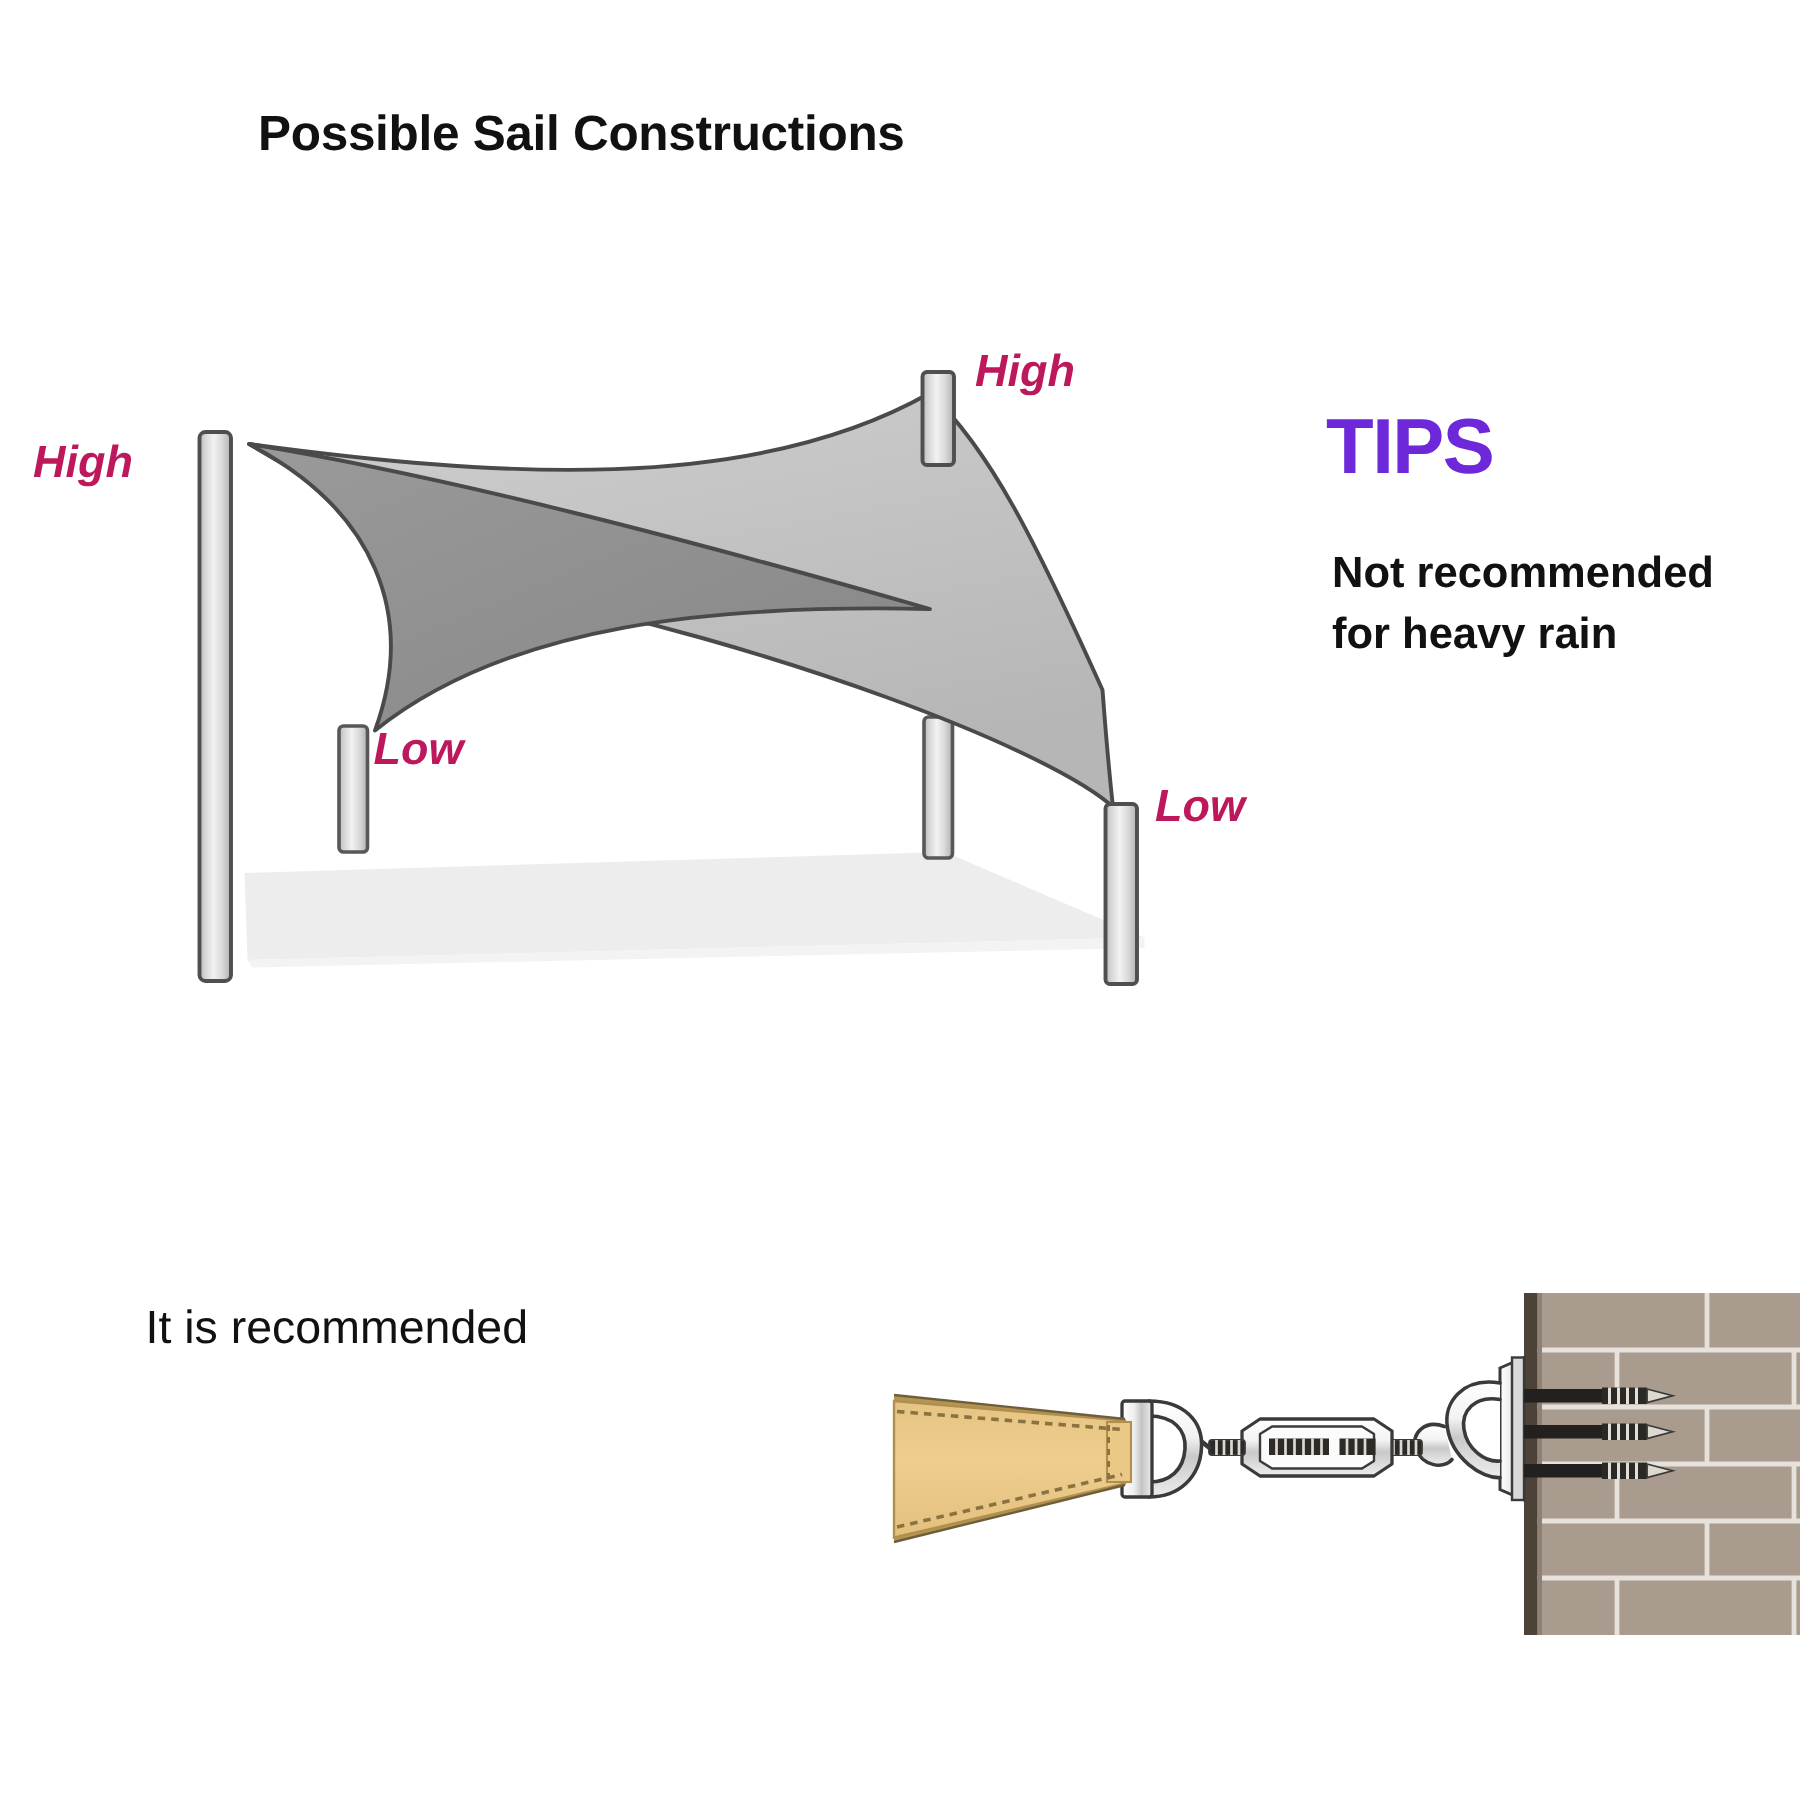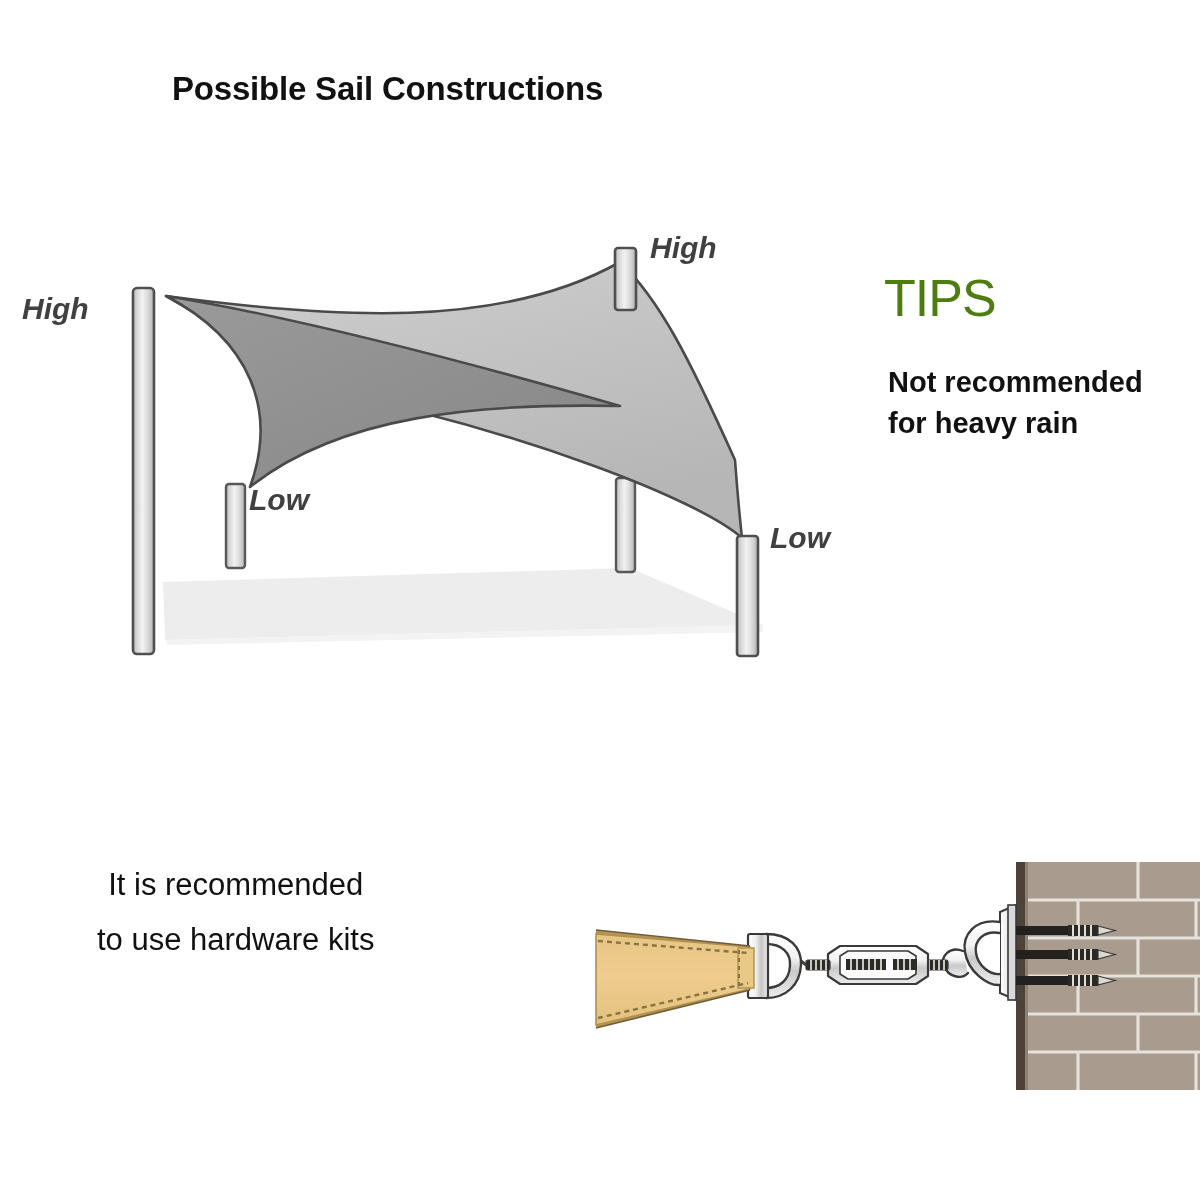--- a/index.html
+++ b/index.html
@@ -35,23 +35,23 @@
     color: #111111;
     white-space: nowrap;
   }
 
   
   .tips-heading {
     position: absolute;
     left: 884px;
     top: 272px;
     font-size: 52px;
-    font-weight: normal;
+    font-weight: bold;
     letter-spacing: -1px;
-    color: #4d7c0f;
+    color: #6d28d9;
     line-height: 1;
     white-space: nowrap;
   }
   .tips-body {
     position: absolute;
     left: 888px;
     top: 362px;
     font-size: 29px;
     font-weight: 700;
     color: #111111;
@@ -64,35 +64,35 @@
   .rec-text {
     position: absolute;
     left: 97px;
     top: 858px;
     font-size: 31px;
     font-weight: 400;
     color: #111111;
     line-height: 1.77;
     white-space: nowrap;
   }
-  .rec-text .line { display: block; text-align: center; }
+  .rec-text .line { display: block; }
 
   
   .svg-layer {
     position: absolute;
     left: 0;
     top: 0;
   }
 
   
   .diag-label {
     position: absolute;
     font-style: italic;
     font-weight: 600;
-    color: #404040;
+    color: #be185d;
     font-size: 30px;
     white-space: nowrap;
   }
   .lbl-high-left  { left: 22px;  top: 292px; }
   .lbl-high-right { left: 650px; top: 231px; }
   .lbl-low-left   { left: 249px; top: 483px; }
   .lbl-low-right  { left: 770px; top: 521px; }
 </style>
 </head>
 <body>
@@ -166,21 +166,20 @@
   <div class="diag-label lbl-low-right">Low</div>
 
   <div class="tips-heading">TIPS</div>
   <div class="tips-body">
     <span class="line">Not recommended</span>
     <span class="line">for heavy rain</span>
   </div>
 
   <div class="rec-text">
     <span class="line">It is recommended</span>
-    <span class="line">to use hardware kits</span>
   </div>
 
   <svg class="svg-layer" width="1200" height="1200" viewBox="0 0 1200 1200" aria-hidden="true">
     <defs>
       <linearGradient id="metalGrad" x1="0" y1="0" x2="0" y2="1">
         <stop offset="0%" stop-color="#ffffff"></stop>
         <stop offset="38%" stop-color="#f2f2f2"></stop>
         <stop offset="58%" stop-color="#c9c9c9"></stop>
         <stop offset="100%" stop-color="#ededed"></stop>
       </linearGradient>

